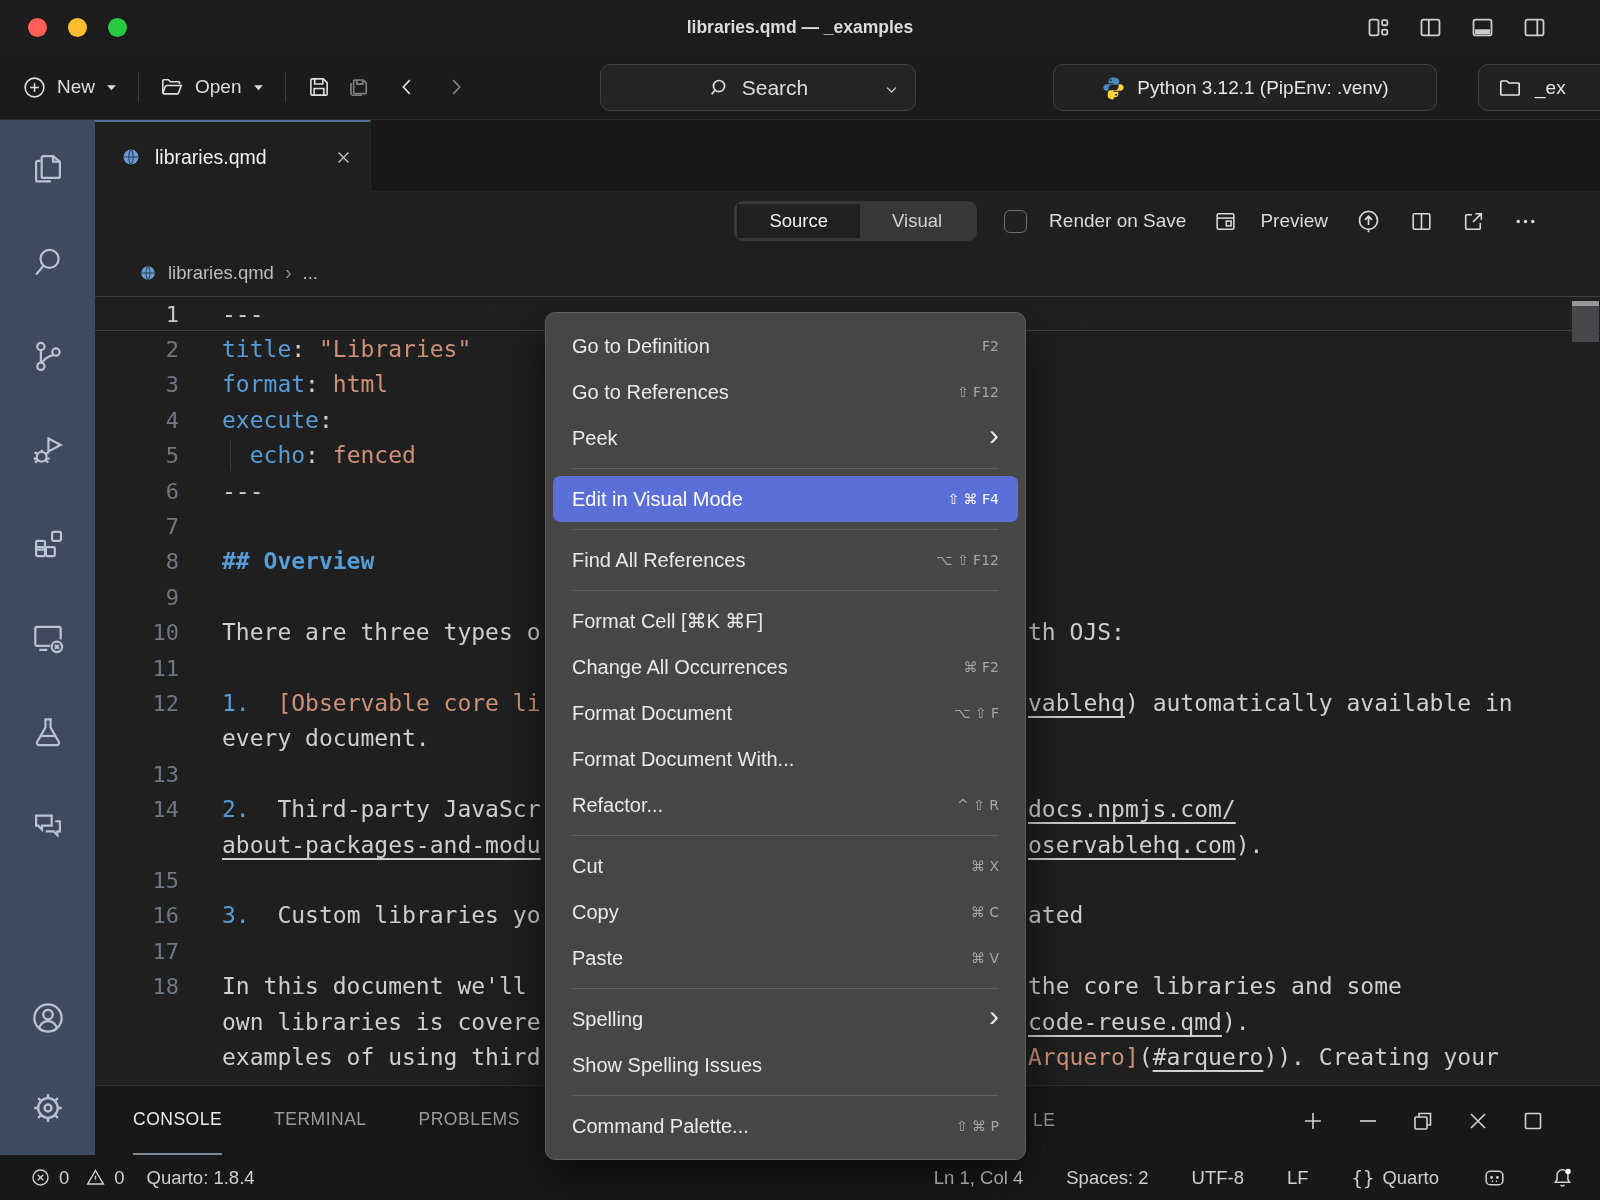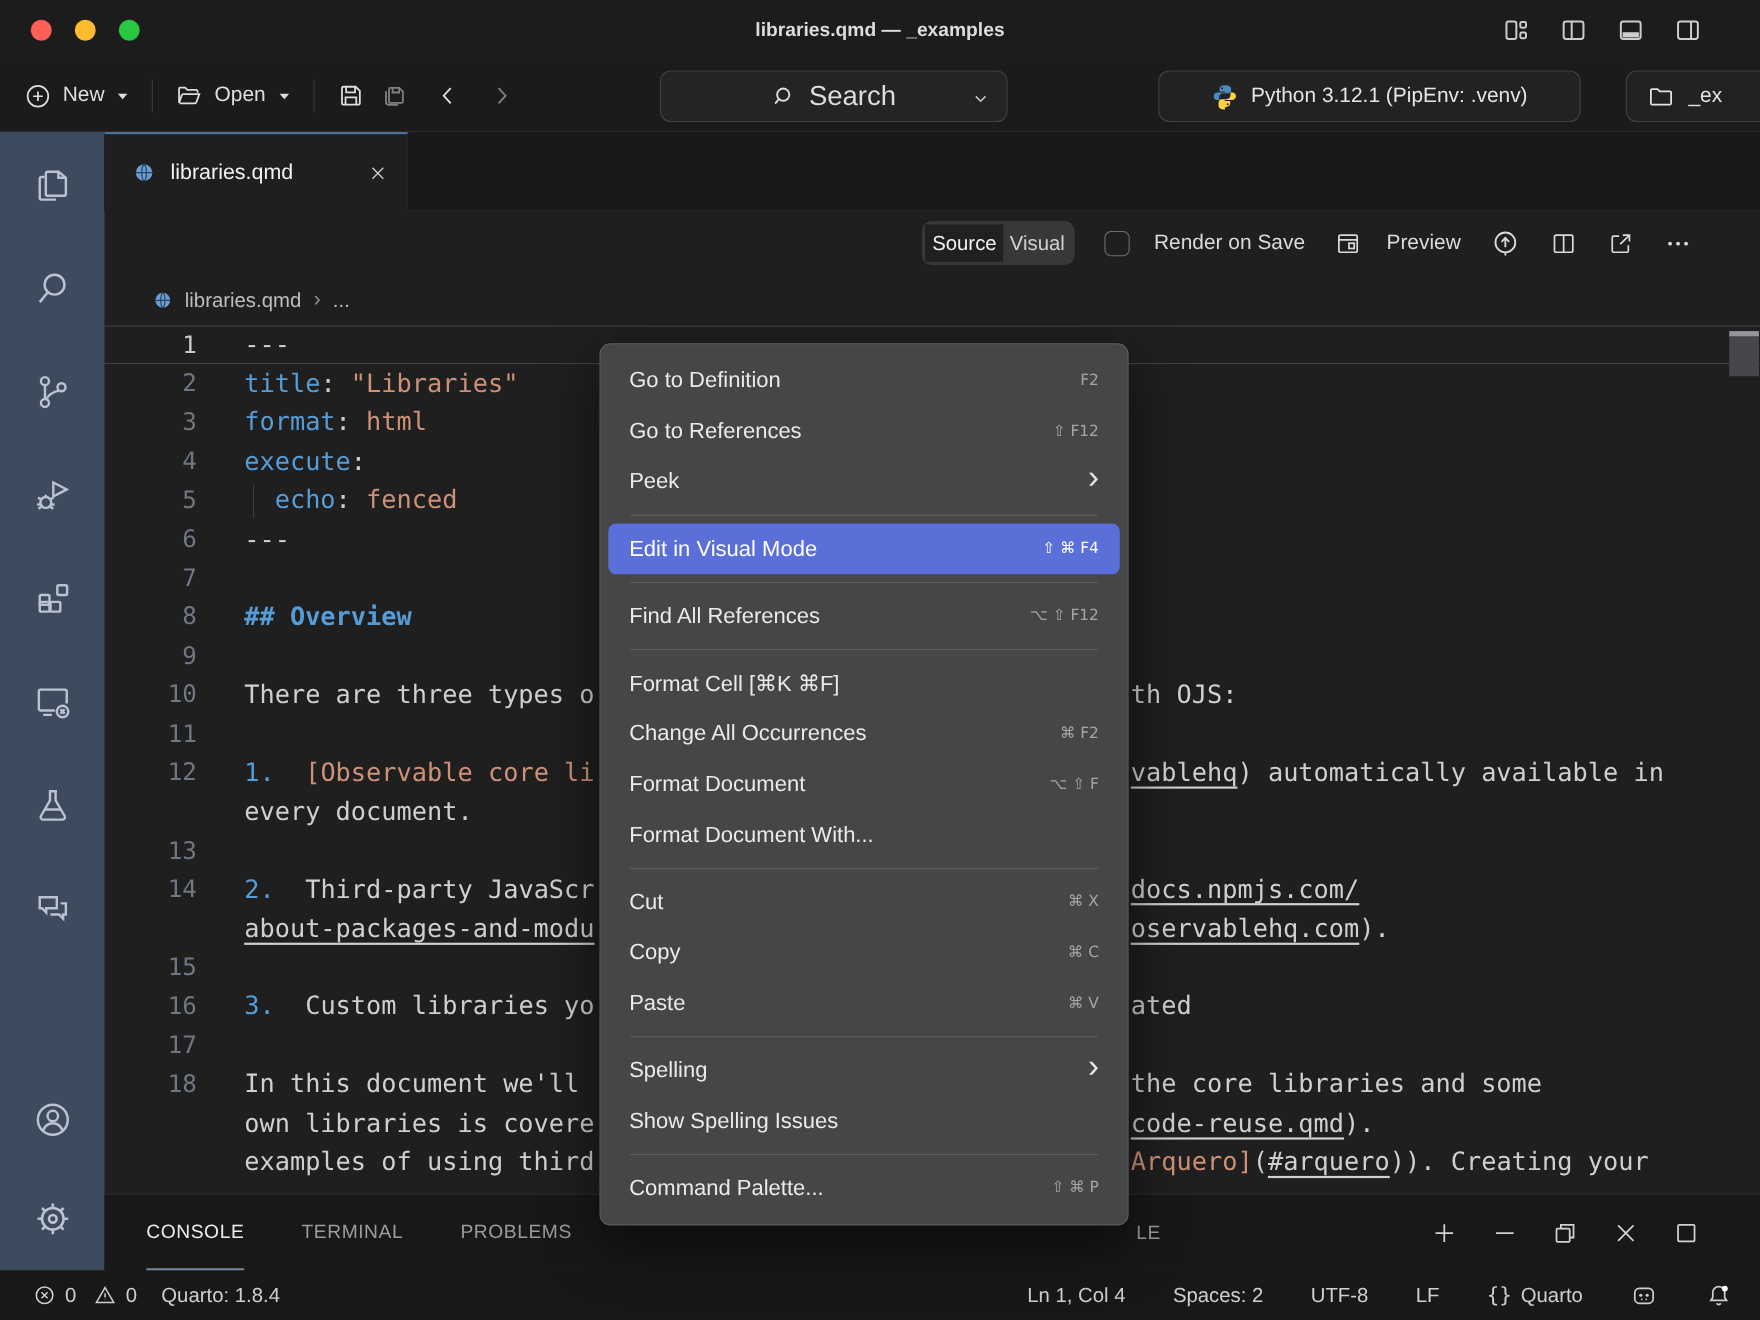--- a/index.html
+++ b/index.html
@@ -18,21 +18,21 @@
   
   .toolbar { position:absolute; left:0; top:55px; width:1600px; height:65px; background:#1b1b1b;
     border-bottom:1px solid #2a2a2a; }
   .tb-left { position:absolute; left:22px; top:0; height:64px; display:flex; align-items:center; gap:13px;
     font-size:19px; color:#dedede; }
   .tb-btn { display:flex; align-items:center; gap:10px; }
   .tb-sep { width:1px; height:30px; background:#3a3a3a; margin:0 7px; }
   .dim { color:#818181; }
   .searchbox { position:absolute; left:600px; top:9px; width:316px; height:47px; background:#242424;
     border:1px solid #404040; border-radius:10px; display:flex; align-items:center; justify-content:center;
-    gap:11px; font-size:25px; color:#dcdcdc; }
+    gap:11px; font-size:21px; color:#dcdcdc; }
   .search-chevron { position:absolute; right:16px; top:17px; color:#c9c9c9; }
   .interp { position:absolute; left:1053px; top:9px; width:384px; height:47px; background:#222;
     border:1px solid #404040; border-radius:10px; display:flex; align-items:center; justify-content:center;
     gap:11px; font-size:19px; color:#e4e4e4; }
   .wsbtn { position:absolute; left:1478px; top:9px; width:160px; height:47px; background:#222;
     border:1px solid #404040; border-radius:10px; display:flex; align-items:center; padding-left:18px;
     gap:12px; font-size:19px; color:#e4e4e4; }
 
   
   .activitybar { position:absolute; left:0; top:120px; width:95px; height:1035px; background:#3e4a5e;
@@ -44,21 +44,21 @@
   .tabbar { position:absolute; left:95px; top:120px; right:0; height:72px; background:#191919;
     border-bottom:1px solid #242424; display:flex; }
   .tab { width:276px; height:72px; background:#1f1f1f; border-top:2px solid #4e6f96; border-right:1px solid #242424;
     display:flex; align-items:center; padding:0 18px 0 26px; gap:14px; font-size:19.5px; color:#f1f1f1; }
   .tab-label { flex:1; }
 
   
   .ed-toolbar { position:absolute; left:95px; top:192px; right:0; height:58px; display:flex; align-items:center;
     justify-content:flex-end; gap:27px; padding-right:62px; font-size:19px; color:#dadada; }
   .mode { display:flex; background:#383838; border-radius:9px; padding:3px; font-size:18.5px; }
-  .mode .seg { padding:6px 6px; border-radius:0; color:#d2d2d2; }
+  .mode .seg { padding:6px 32px; border-radius:0; color:#d2d2d2; }
   .mode .seg.sel { background:#202020; color:#f0f0f0; }
   .checkbox { width:23px; height:23px; border:1.5px solid #6f6f6f; border-radius:6px; }
   .group { display:flex; align-items:center; gap:22px; }
 
   
   .breadcrumb { position:absolute; left:95px; top:250px; right:0; height:45px; display:flex; align-items:center;
     gap:11px; padding-left:44px; font-size:18.5px; color:#bdbdbd; }
   .bc-sep { color:#8f8f8f; font-size:20px; }
 
   
@@ -581,20 +581,24 @@
       <span class="lab">Change All Occurrences</span>
       <span class="sc">⌘ F2</span>
     </div>
     <div class="mitem">
       <span class="lab">Format Document</span>
       <span class="sc">⌥ ⇧ F</span>
     </div>
     <div class="mitem">
       <span class="lab">Format Document With...</span>
     </div>
+    <div class="mitem">
+      <span class="lab">Refactor...</span>
+      <span class="sc">^ ⇧ R</span>
+    </div>
     <div class="msep"></div>
     <div class="mitem">
       <span class="lab">Cut</span>
       <span class="sc">⌘ X</span>
     </div>
     <div class="mitem">
       <span class="lab">Copy</span>
       <span class="sc">⌘ C</span>
     </div>
     <div class="mitem">

